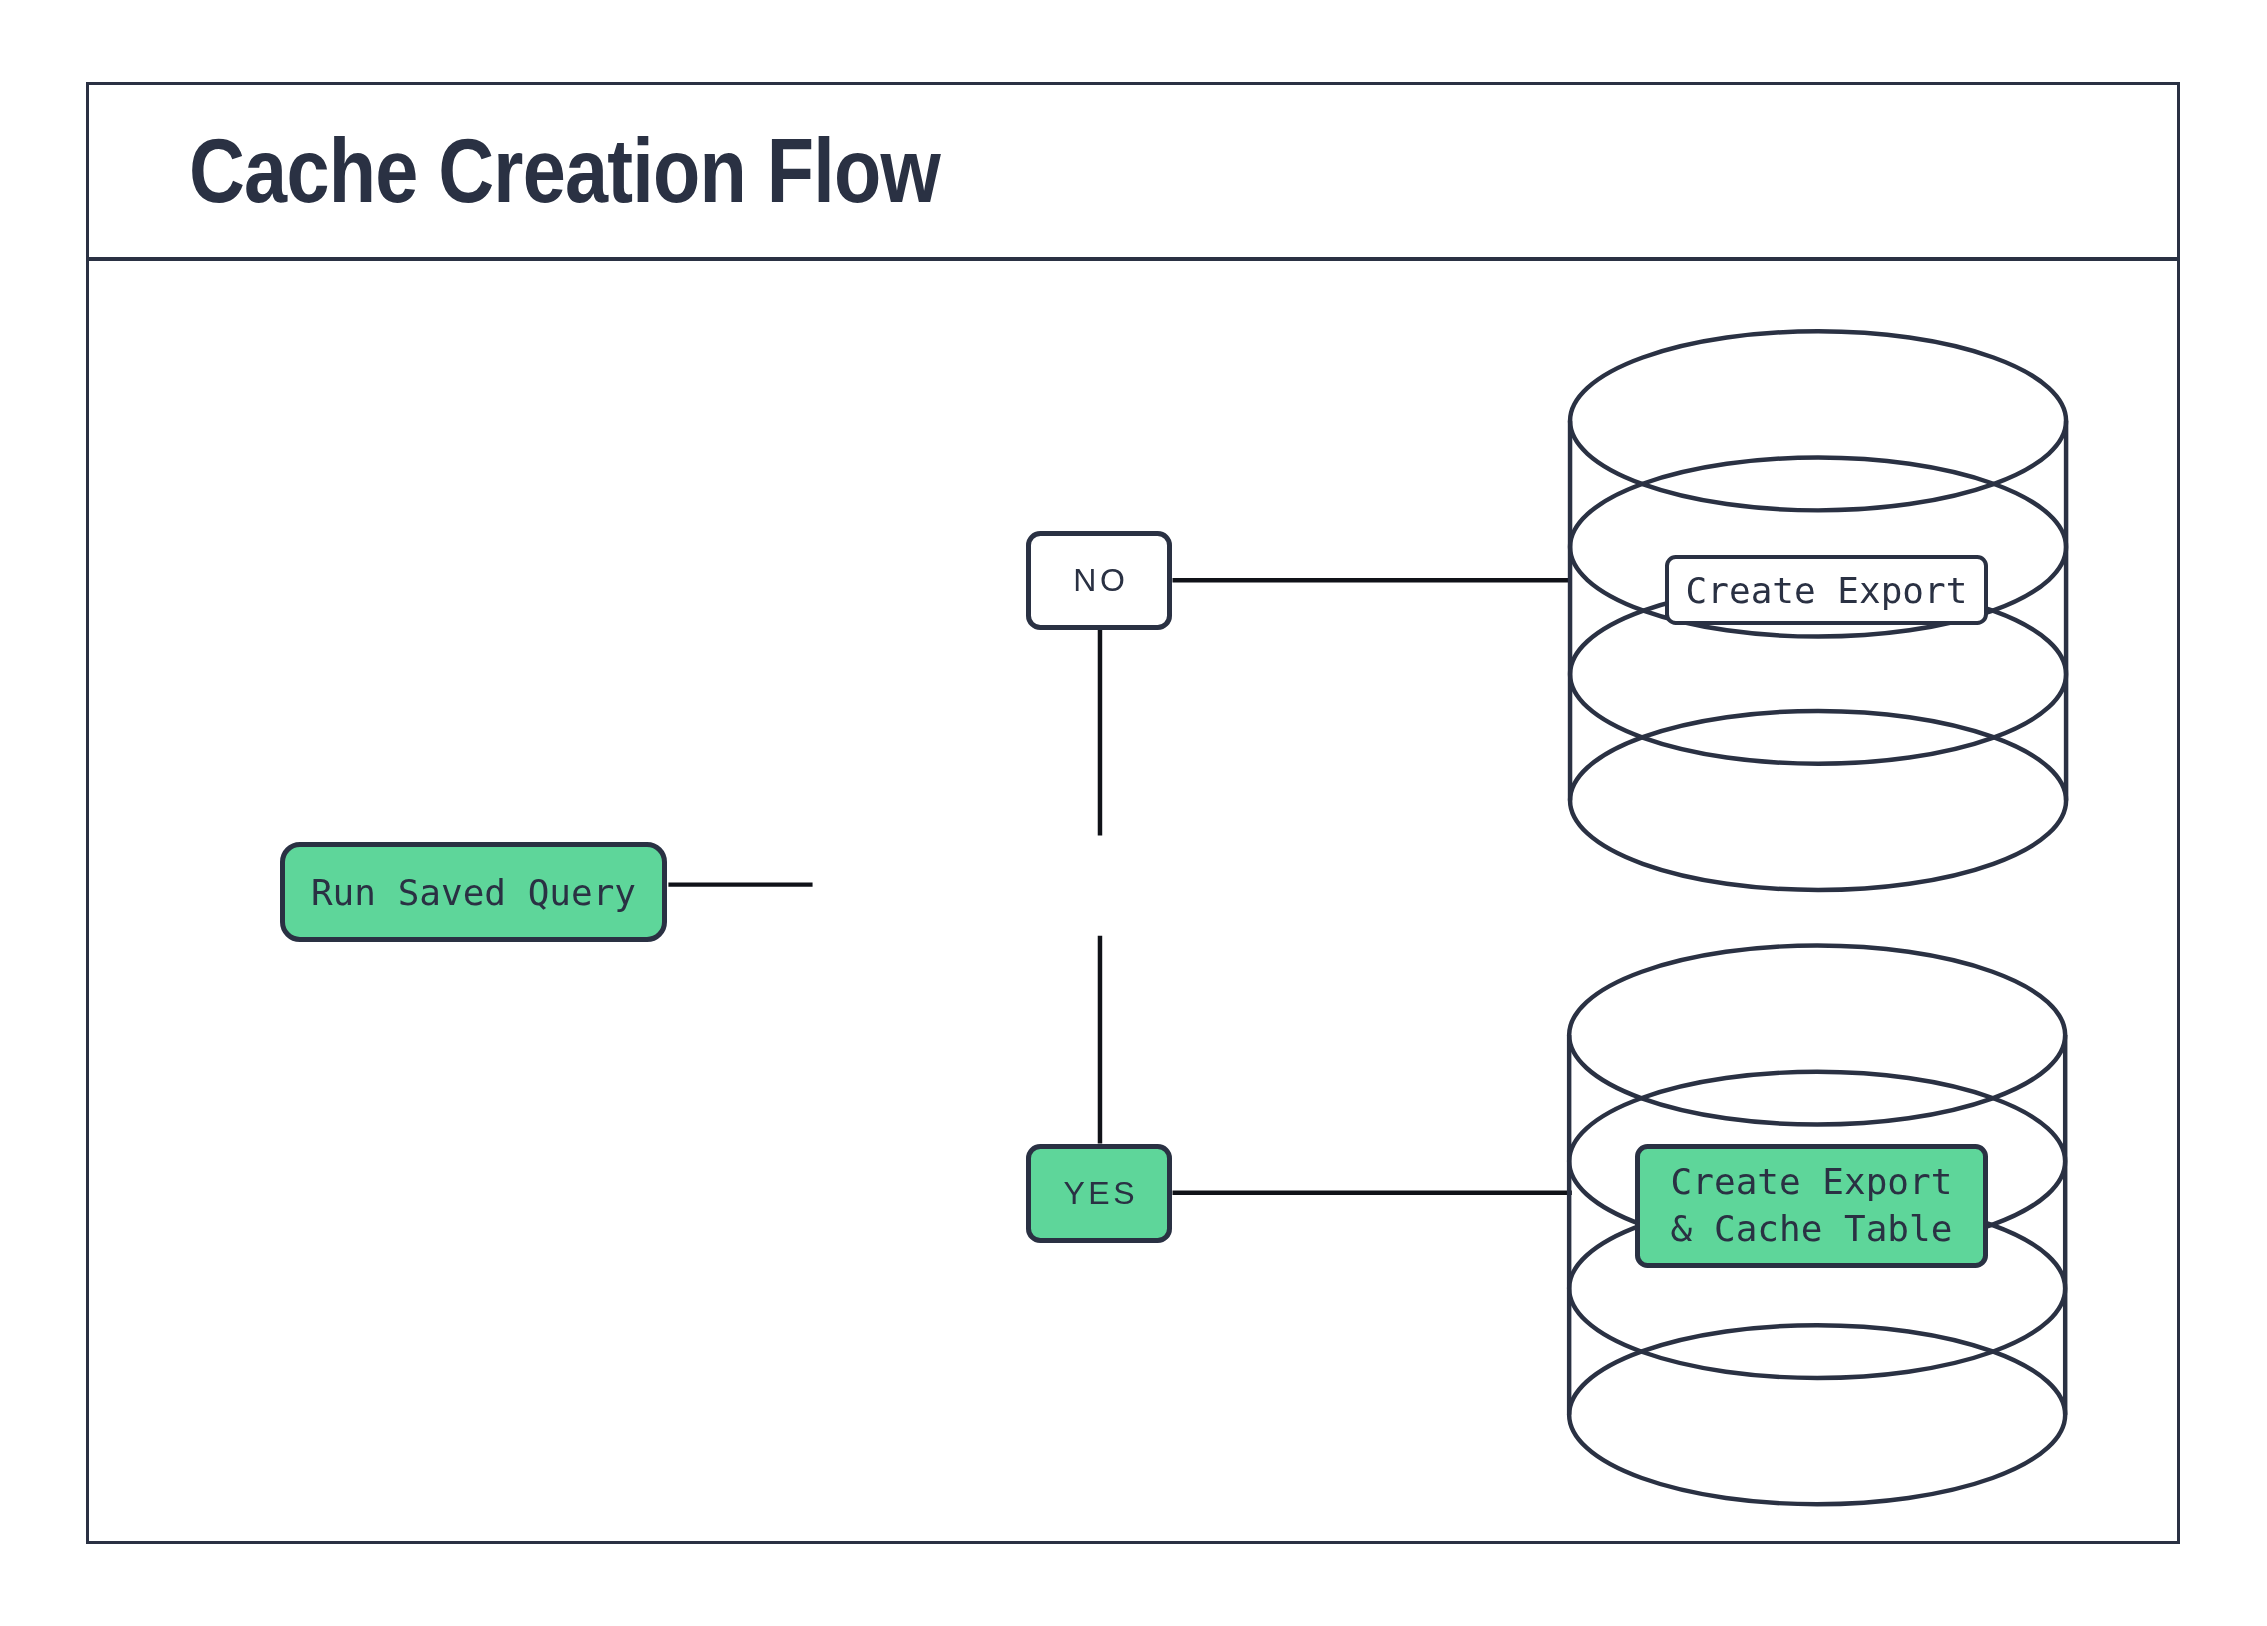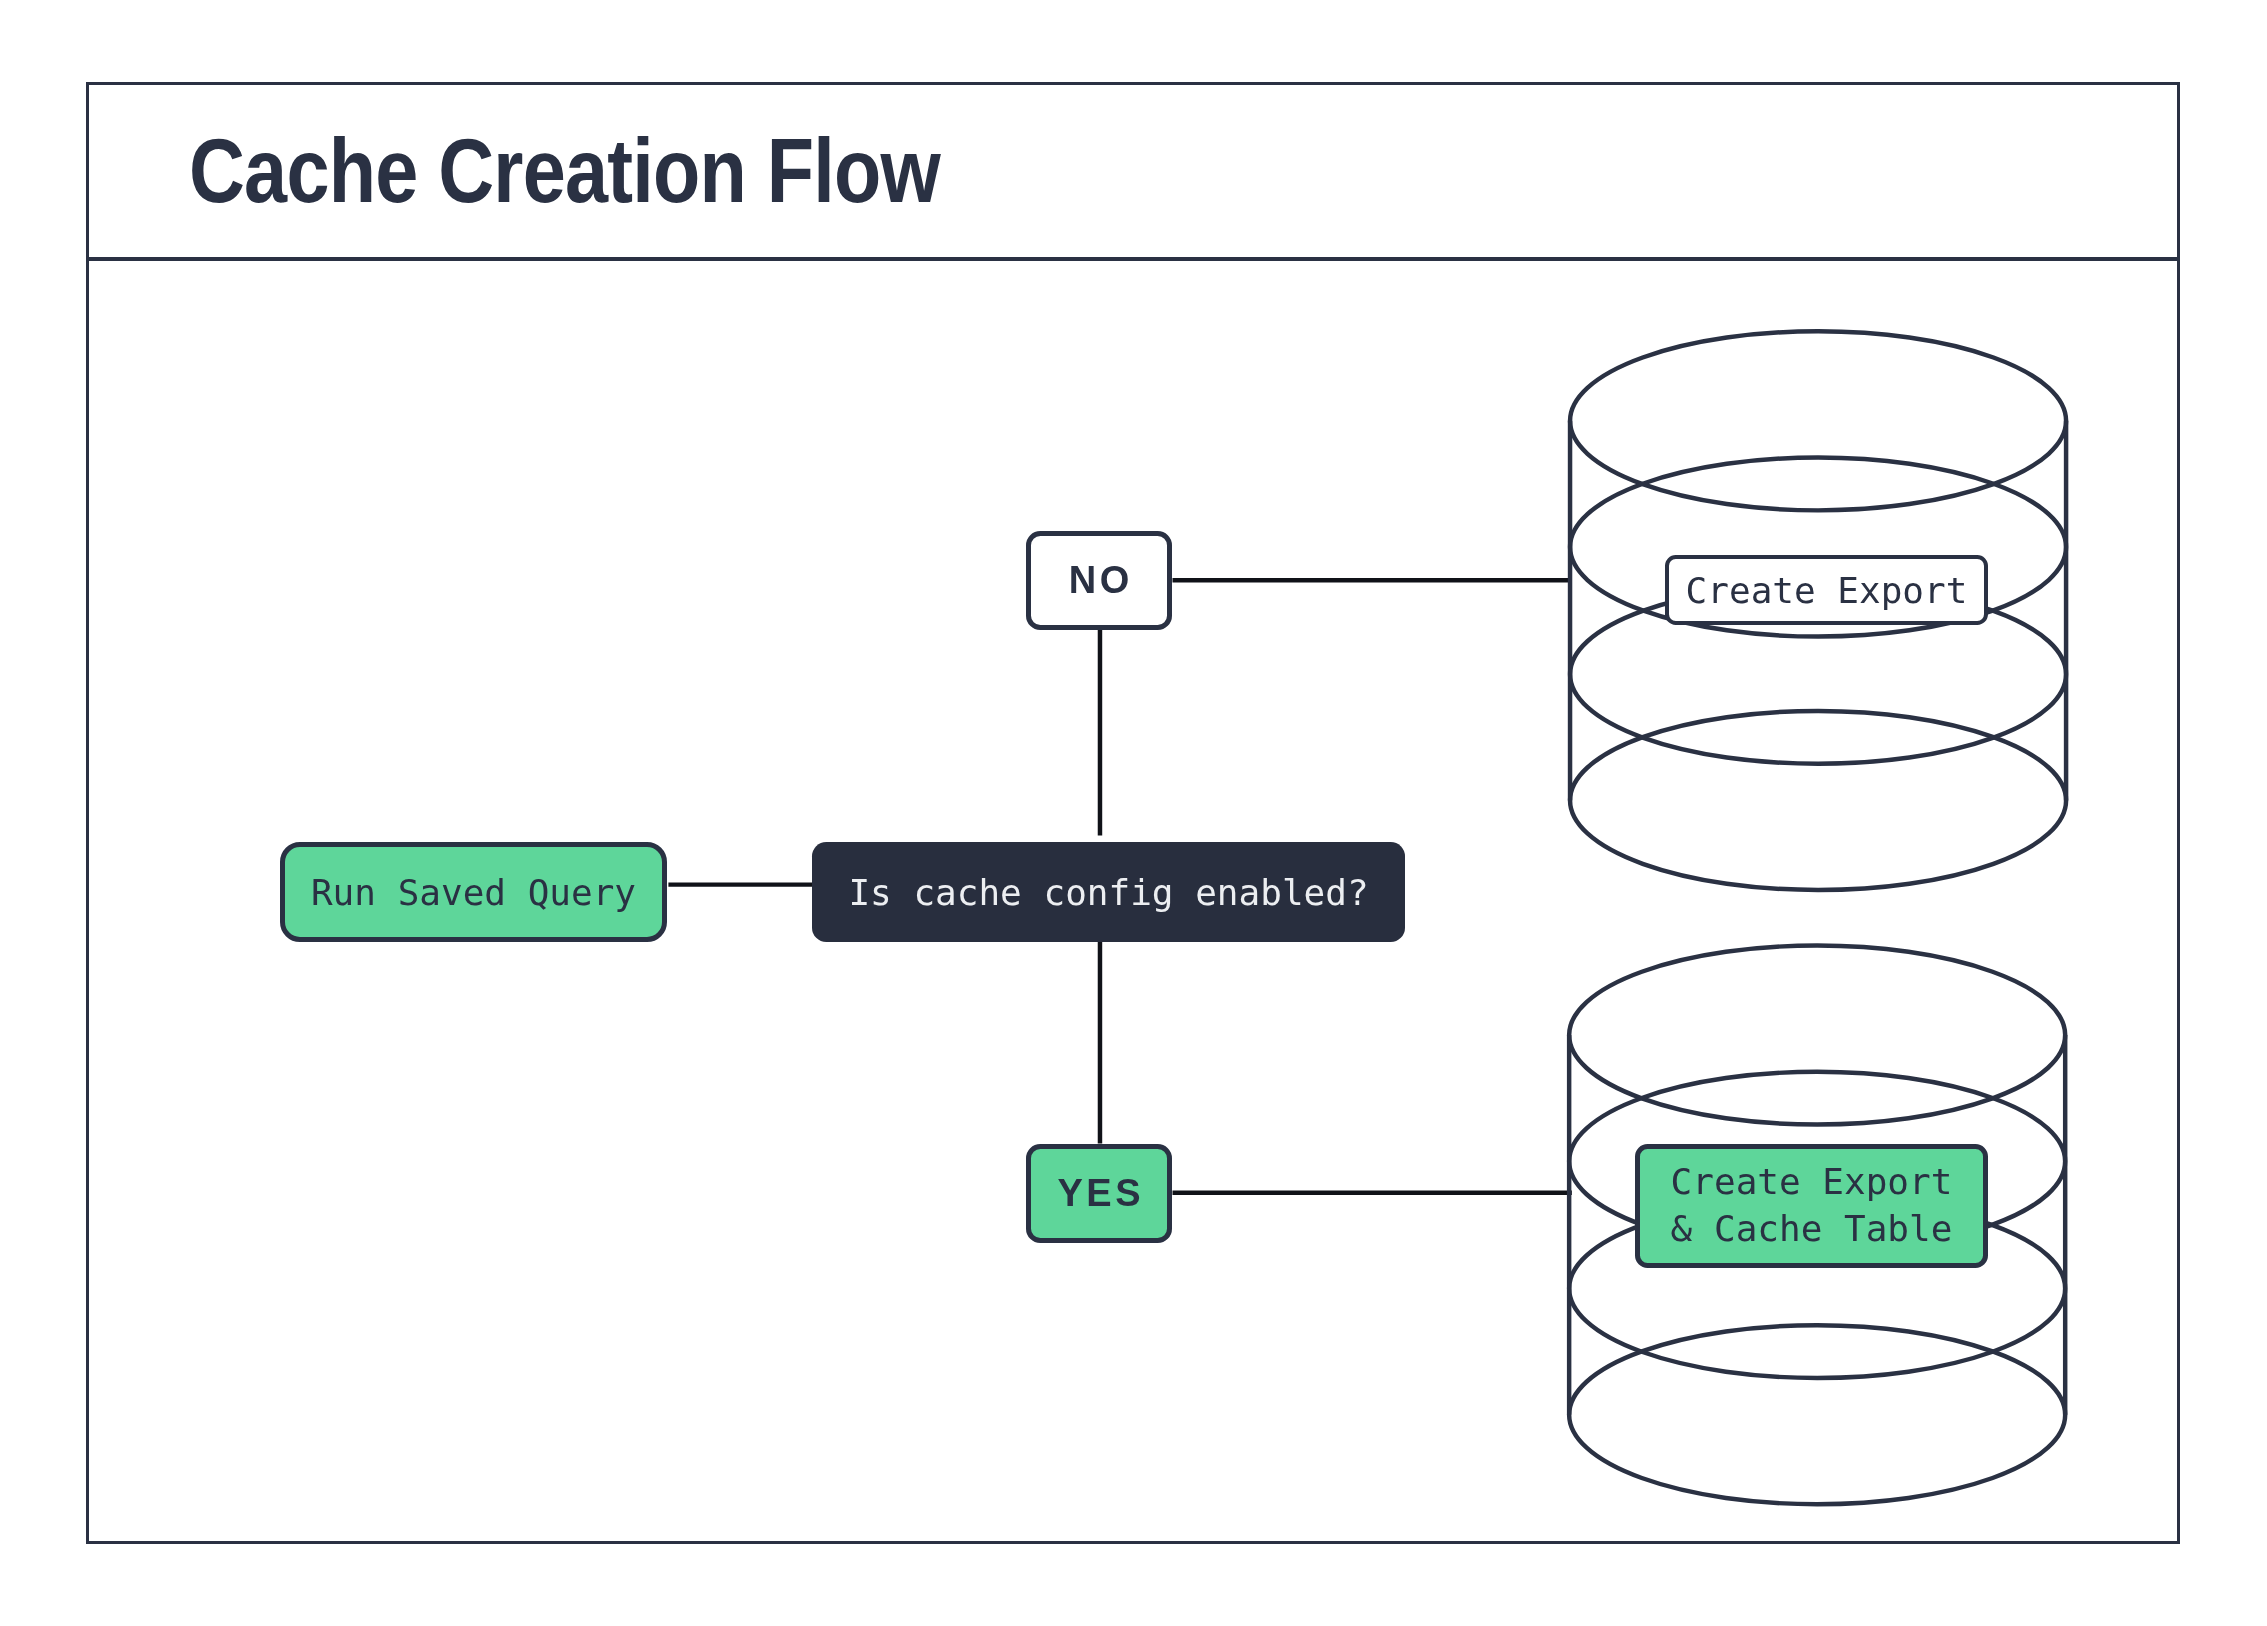--- a/index.html
+++ b/index.html
@@ -67,22 +67,22 @@
   .node-decision{
     left:812px;top:836px;width:593px;height:100px;
     background:var(--decision-bg);
     border-radius:14.3px;
     color:var(--light-text);
   }
   .branch{
     width:146px;height:99px;
     border:5.4px solid var(--ink);
     border-radius:14.3px;
-    font-weight:bold;
-    font-size:38px;
+    font-weight:normal;
+    font-size:32px;
     letter-spacing:3.6px;
     text-indent:3.6px;
   }
   .branch-no{
     left:1026px;top:531px;
     background:var(--paper);
   }
   .branch-yes{
     left:1026px;top:1144px;
     background:var(--green);
@@ -145,21 +145,20 @@
       <line class="db-stroke" x1="2306" y1="1156" x2="2306" y2="1580"></line>
       <ellipse class="db-stroke" cx="2029" cy="1156" rx="277" ry="100"></ellipse>
       <ellipse class="db-stroke" cx="2029" cy="1297" rx="277" ry="100"></ellipse>
       <ellipse class="db-stroke" cx="2029" cy="1439" rx="277" ry="100"></ellipse>
       <ellipse class="db-stroke" cx="2029" cy="1580" rx="277" ry="100"></ellipse>
     </g>
   </svg>
 
   <div class="node mono node-start">Run Saved Query</div>
 
-  <div class="node mono node-decision">Is cache config enabled?</div>
 
   <div class="node branch branch-no">NO</div>
 
   <div class="node branch branch-yes">YES</div>
 
   <div class="node mono outcome-no">Create Export</div>
 
   <div class="node mono outcome-yes">Create Export
 &amp; Cache Table</div>
 

